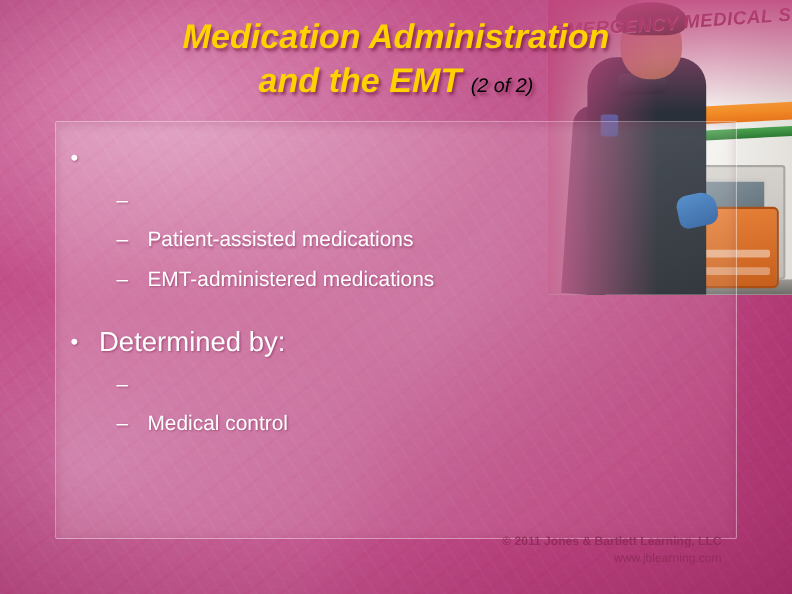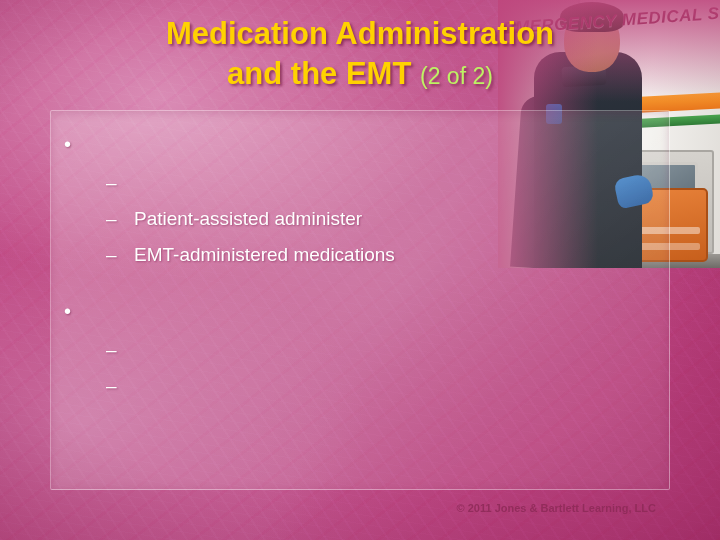--- a/index.html
+++ b/index.html
@@ -211,24 +211,25 @@
     text-align: center;
     z-index: 6;
   }
   .title-line {
     color: #ffd200;
     font-size: 31px;
     font-weight: bold;
     line-height: 40px;
     text-shadow: 2px 2px 3px rgba(90,0,40,.55);
     white-space: nowrap;
+    font-style: italic;
   }
   .title-sub {
-    color: #bef264;
-    font-size: 23px;
+    color: #000000;
+    font-size: 18px;
     font-weight: normal;
     text-shadow: 2px 2px 3px rgba(90,0,40,.55);
     text-align: center;
   }
 
   
   .panel {
     position: absolute;
     left: 50px;
     top: 110px;
@@ -344,41 +345,44 @@
     <div class="bullet-l1">
       <span class="marker">•</span>
     </div>
 
     <div class="bullet-l2">
       <span class="marker">–</span>
     </div>
 
     <div class="bullet-l2">
       <span class="marker">–</span>
-      <span>Patient-assisted administer</span>
+      <span>Patient-assisted medications</span>
     </div>
 
     <div class="bullet-l2">
       <span class="marker">–</span>
       <span>EMT-administered medications</span>
     </div>
 
     <div class="group-gap"></div>
 
     <div class="bullet-l1">
       <span class="marker">•</span>
-    </div>
-
-    <div class="bullet-l2">
-      <span class="marker">–</span>
-    </div>
-
-    <div class="bullet-l2">
-      <span class="marker">–</span>
+      <span>Determined by:</span>
+    </div>
+
+    <div class="bullet-l2">
+      <span class="marker">–</span>
+    </div>
+
+    <div class="bullet-l2">
+      <span class="marker">–</span>
+      <span>Medical control</span>
     </div>
 
   </div>
 
   <div class="credit">
     <div>© 2011 Jones &amp; Bartlett Learning, LLC</div>
+    <div class="line2">www.jblearning.com</div>
   </div>
 
 </div>
 
 </body></html>

